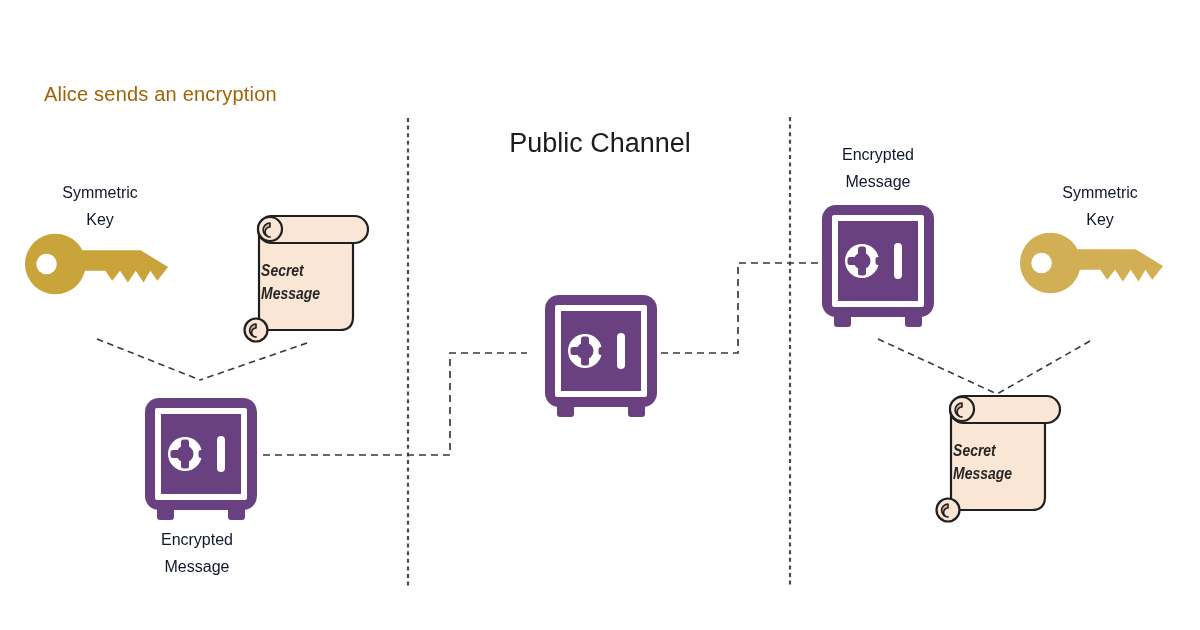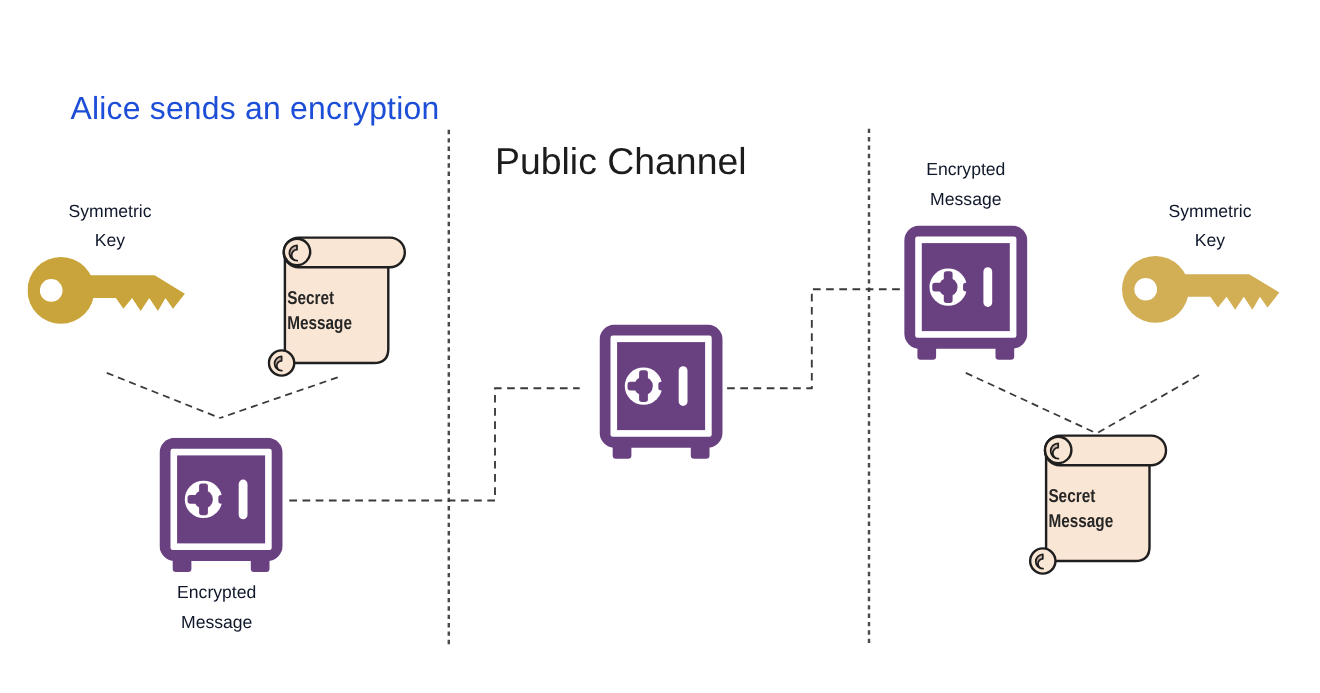--- a/index.html
+++ b/index.html
@@ -6,25 +6,25 @@
   body {
     width: 1200px; height: 630px; background: #ffffff;
     font-family: "Liberation Sans", sans-serif;
     position: relative; overflow: hidden;
     color: #1a1a1a;
   }
   .canvas { position: absolute; inset: 0; width: 1200px; height: 630px; }
   .lines-overlay { position: absolute; left: 0; top: 0; z-index: 1; pointer-events: none; }
   .abs { position: absolute; z-index: 2; }
 
-  .section-title { font-size: 29px; letter-spacing: 0.2px; color: #1d4ed8; white-space: nowrap; margin-left: 20px; }
-  .channel-title { font-size: 34px; color: #1c1c1c; }
+  .section-title { font-size: 20px; letter-spacing: 0.2px; color: #a16207; white-space: nowrap; }
+  .channel-title { font-size: 27px; text-align: center; color: #1c1c1c; }
   .icon-label { font-size: 16px; line-height: 27px; text-align: center; color: #0f172a; }
 
-  .scroll-wrap { width: 127px; height: 130px; }
+  .scroll-wrap { width: 127px; height: 130px; font-style: italic; }
   .scroll-line {
     font-size: 17px; font-weight: 700; color: #262626;
     transform: scaleX(0.82); transform-origin: center;
     line-height: 23px; letter-spacing: 0px; white-space: nowrap;
   }
   .scroll-text-inner { position: absolute; left: 8px; top: 46px; width: 112px; }
 
   .safe-wrap { width: 112px; height: 123px; }
   .key-wrap { width: 145px; height: 72px; }
   svg { display: block; }

